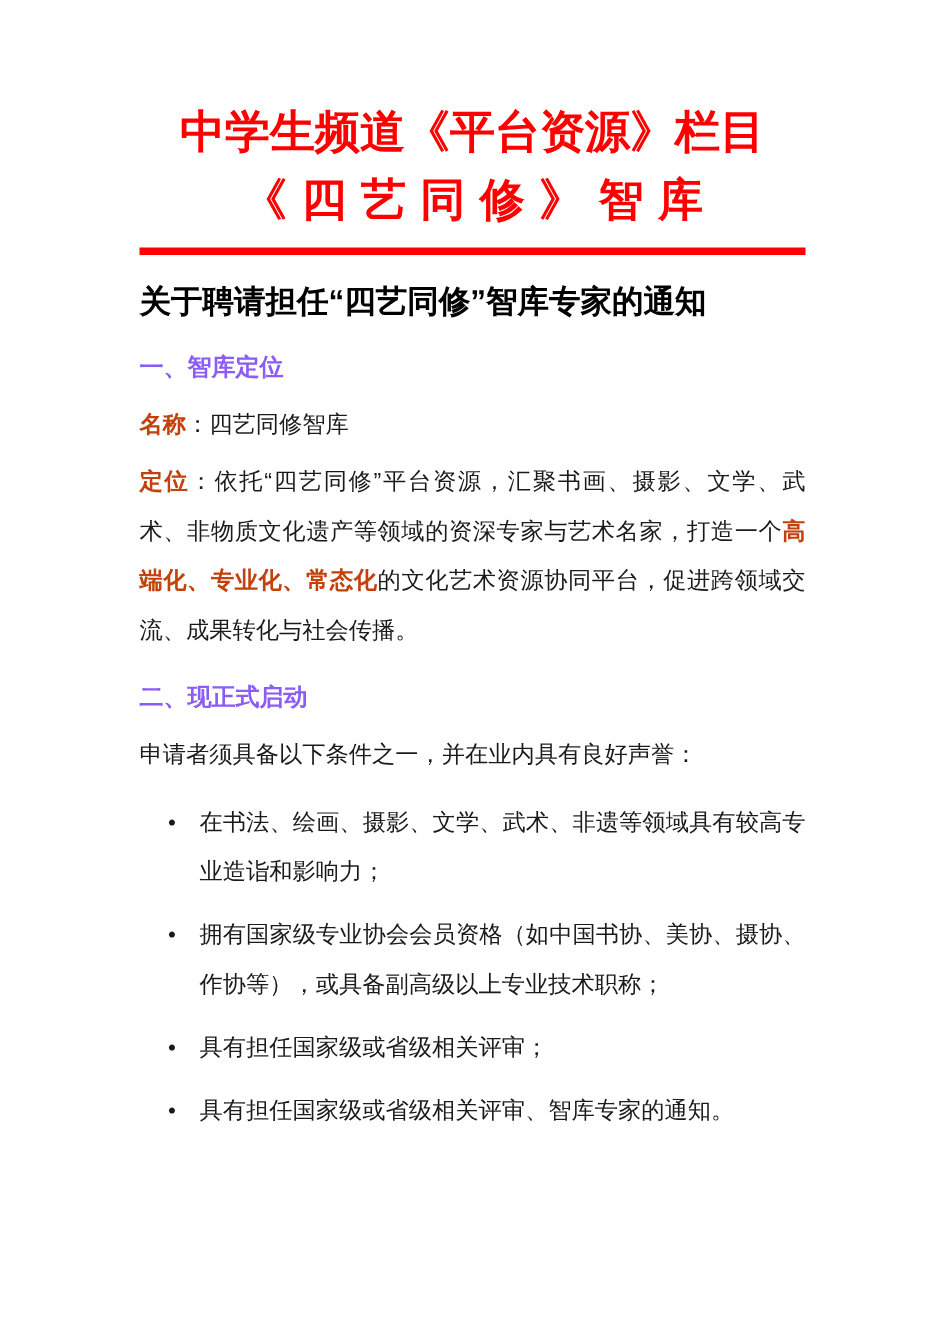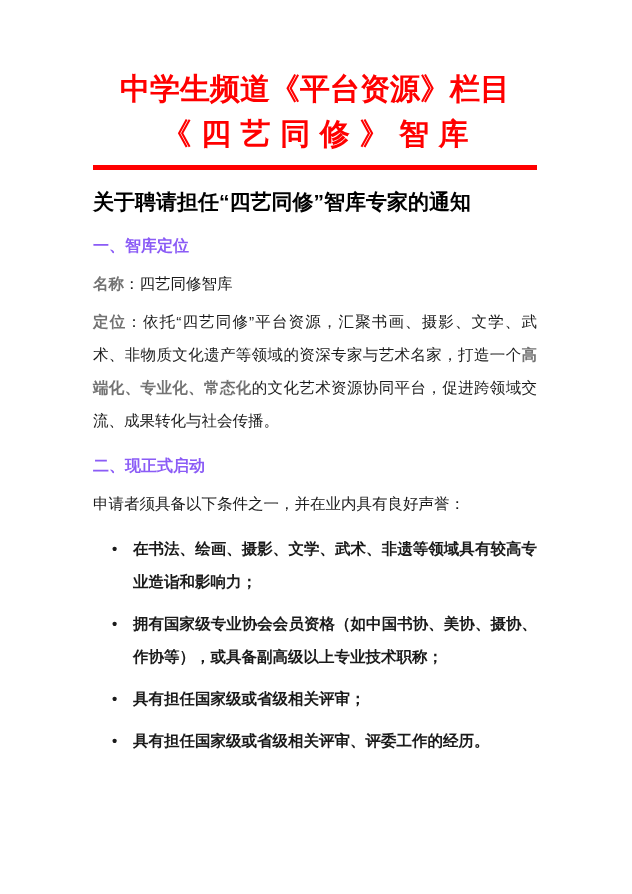--- a/index.html
+++ b/index.html
@@ -58,21 +58,21 @@
     font-size: 15.5px;
     line-height: 33px;
     text-align: justify;
     color: #1a1a1a;
   }
   p.body-par.indent-first {
     text-indent: 2em;
   }
   .b {
     font-weight: bold;
-    color: #737373;
+    color: #c2410c;
   }
   h2.section-title {
     margin: 12px 0 4px 0;
     font-size: 16px;
     line-height: 33px;
     font-weight: bold;
     color: #8b5cf6;
   }
   
   ul.criteria-list {
@@ -80,21 +80,20 @@
     margin: 12px 0 0 0;
     padding: 0;
   }
   ul.criteria-list li {
     position: relative;
     padding-left: 40px;
     font-size: 15.5px;
     line-height: 33px;
     text-align: justify;
     color: #1a1a1a;
-    font-weight: bold;
   }
   ul.criteria-list li + li {
     margin-top: 9px;
   }
   ul.criteria-list li::before {
     content: "\2022";
     position: absolute;
     left: 19px;
     top: 0;
     font-size: 15px;
@@ -122,16 +121,16 @@
   <p class="body-par"><span class="b">定位</span><span>：依托“四艺同修”平台资源，汇聚书画、摄影、文学、武术、非物质文化遗产等领域的资深专家与艺术名家，打造一个</span><span class="b">高端化、专业化、常态化</span><span>的文化艺术资源协同平台，促进跨领域交流、成果转化与社会传播。</span></p>
 
   <h2 class="section-title">二、现正式启动</h2>
 
   <p class="body-par">申请者须具备以下条件之一，并在业内具有良好声誉：</p>
 
   <ul class="criteria-list">
     <li>在书法、绘画、摄影、文学、武术、非遗等领域具有较高专业造诣和影响力；</li>
     <li>拥有国家级专业协会会员资格（如中国书协、美协、摄协、作协等），或具备副高级以上专业技术职称；</li>
     <li>具有担任国家级或省级相关评审；</li>
-    <li>具有担任国家级或省级相关评审、评委工作的经历。</li>
+    <li>具有担任国家级或省级相关评审、智库专家的通知。</li>
   </ul>
 
 </div>
 
 </body></html>

